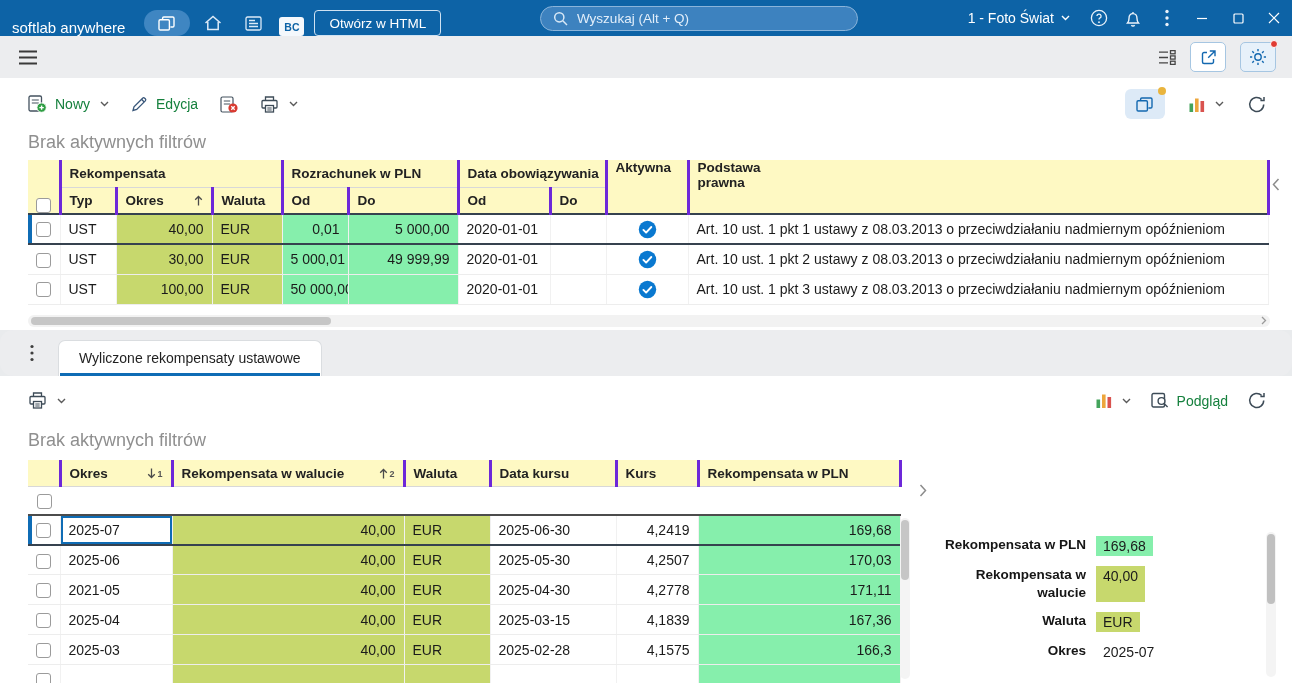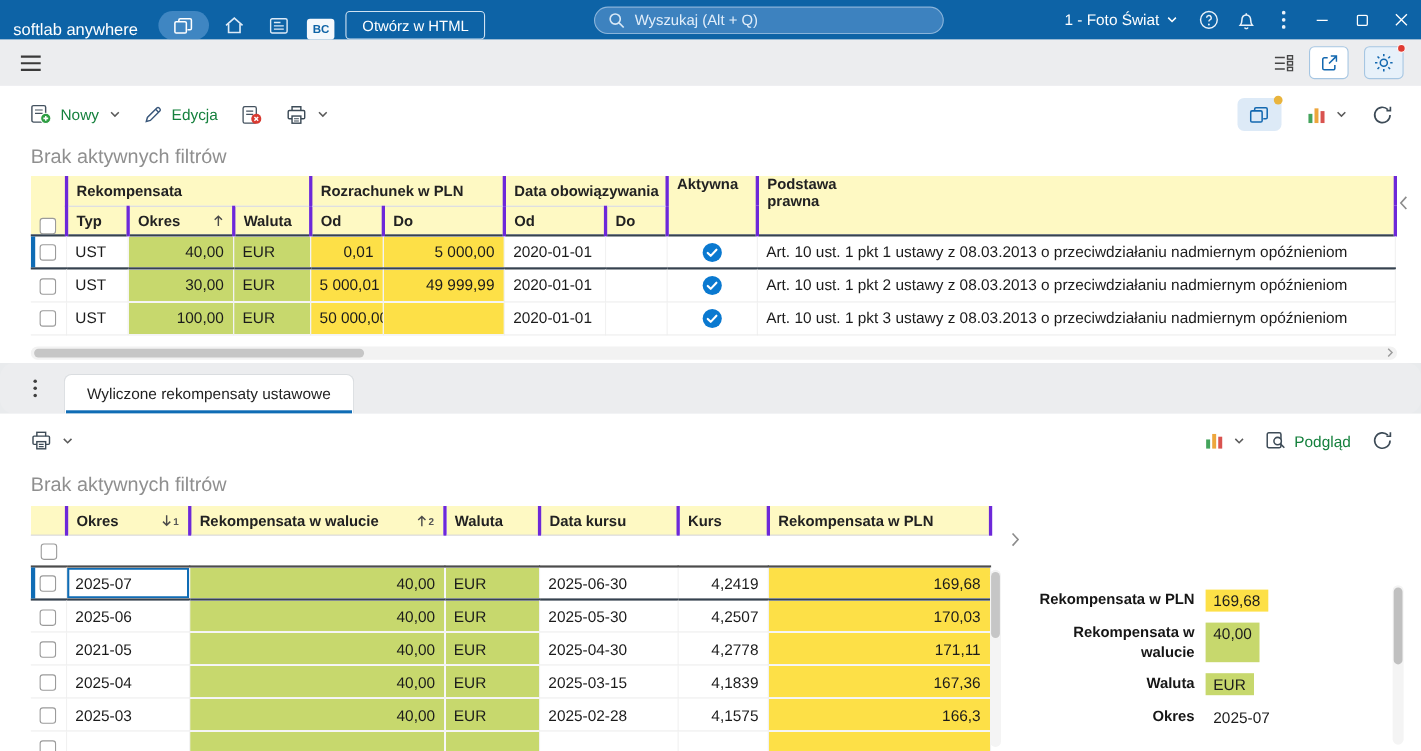--- a/index.html
+++ b/index.html
@@ -50,21 +50,21 @@
   .toolbar-right { margin-left:auto; display:flex; align-items:center; gap:24px; }
   .filter-status { margin:8px 0 0 28px; height:18px; color:#8f8f8f; font-size:18px; }
 
   
   table.grid { border-collapse:collapse; table-layout:fixed; margin:10px 0 0 28px; }
   .grid th { background:#fef9c3; text-align:left; font-weight:bold; font-size:13.5px; color:#222; height:27px; padding:0 8px; border-right:3px solid #6d28d9; border-bottom:1px solid #d8d8d8; white-space:nowrap; overflow:hidden; }
   .grid td { height:30px; padding:0 8px; font-size:14px; border-bottom:1px solid #ededed; border-right:1px solid #f1f1f1; white-space:nowrap; overflow:hidden; }
   .grid .num { text-align:right; }
   .grid .center { text-align:center; }
   .cell-green { background:#c7d86d; }
-  .cell-blue { background:#fde047; }
+  .cell-blue { background:#86efac; }
   .th-flex { display:flex; align-items:center; justify-content:space-between; gap:4px; }
   .sort-wrap { display:inline-flex; align-items:flex-end; gap:1px; color:#4a4a4a; }
   .sort-rank { font-size:9px; color:#555; line-height:10px; font-weight:bold; }
   .checkbox { display:inline-block; width:15px; height:15px; border:1.5px solid #9b9b9b; border-radius:3px; background:#fff; vertical-align:middle; }
   .th-check { vertical-align:bottom; padding-bottom:6px; }
   .gh-top { vertical-align:top; padding-top:5px; }
   tr.sel td { border-top:2px solid #36424f; border-bottom:2px solid #36424f; }
   tr.sel td:first-child { position:relative; }
   tr.sel td:first-child::before { content:""; position:absolute; left:0; top:-2px; bottom:-2px; width:4px; background:#0f6cb5; }
   td.focus { box-shadow:inset 0 0 0 2px #0f6cb5; background:#fff; }

